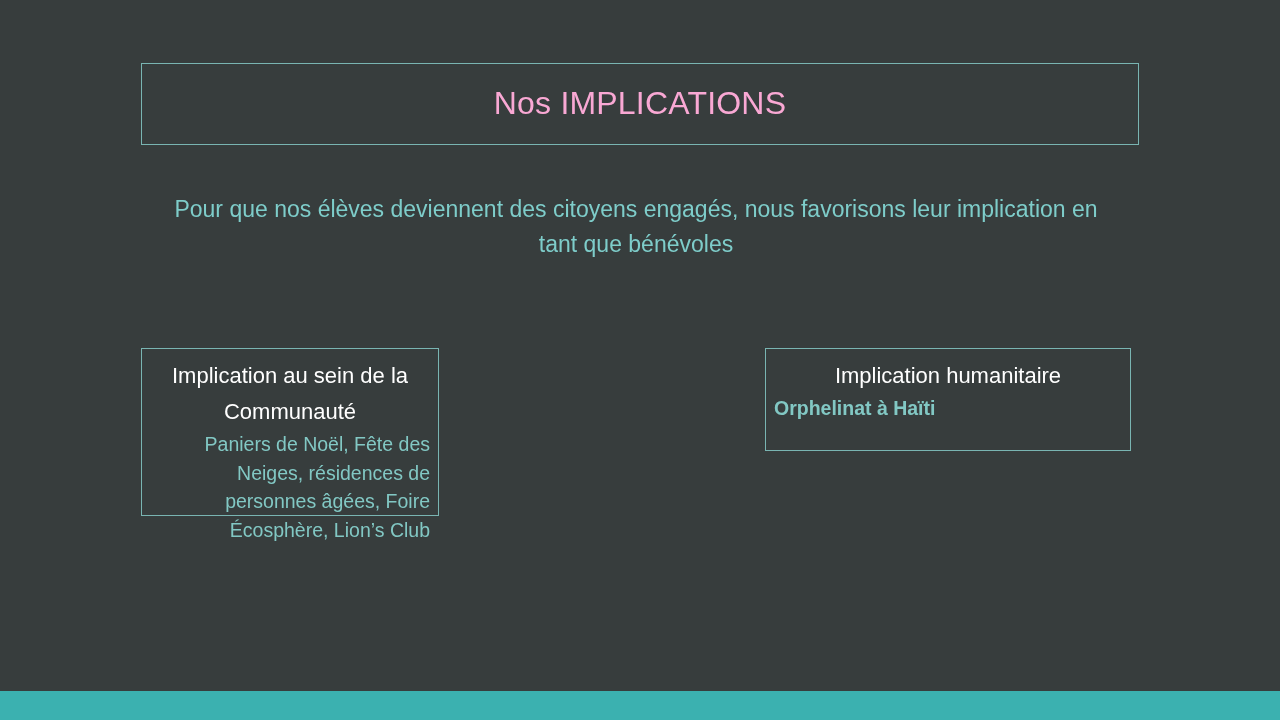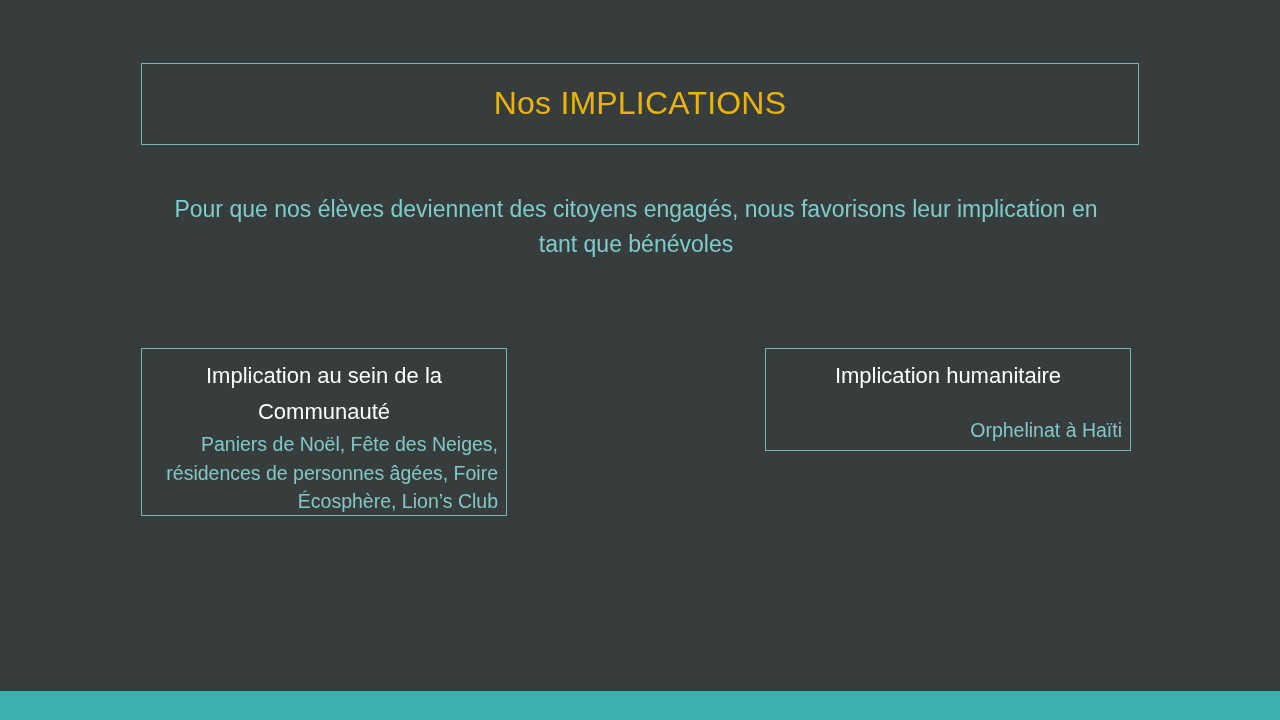--- a/index.html
+++ b/index.html
@@ -32,21 +32,21 @@
     top: 63px;
     width: 998px;
     height: 82px;
     border: 1px solid #79b5b2;
     box-sizing: border-box;
     display: flex;
     align-items: center;
     justify-content: center;
   }
   .title-text {
-    color: #eab308;
+    color: #f9a8d4;
     font-size: 32px;
     font-weight: 400;
     letter-spacing: 0.2px;
     line-height: 1.1;
     text-align: center;
   }
 
   
   .subtitle {
     position: absolute;
@@ -63,21 +63,21 @@
   
   .panel {
     position: absolute;
     border: 1px solid #79b5b2;
     box-sizing: border-box;
   }
 
   .panel-left {
     left: 141px;
     top: 348px;
-    width: 366px;
+    width: 298px;
     height: 168px;
     padding: 9px 8px 0 8px;
   }
 
   .panel-right {
     left: 765px;
     top: 348px;
     width: 366px;
     height: 103px;
     padding: 9px 8px 7px 8px;
@@ -99,22 +99,22 @@
     line-height: 28.5px;
     margin: 0;
   }
 
   .panel-left .panel-body {
     text-align: right;
     padding-left: 2px;
   }
 
   .panel-right .panel-body {
-    text-align: right;
-    margin-top: 22px;
+    text-align: left;
+    font-weight: bold;
   }
 
   
   .bottom-bar {
     position: absolute;
     left: 0;
     top: 691px;
     width: 1280px;
     height: 29px;
     background: #3bb1b0;

